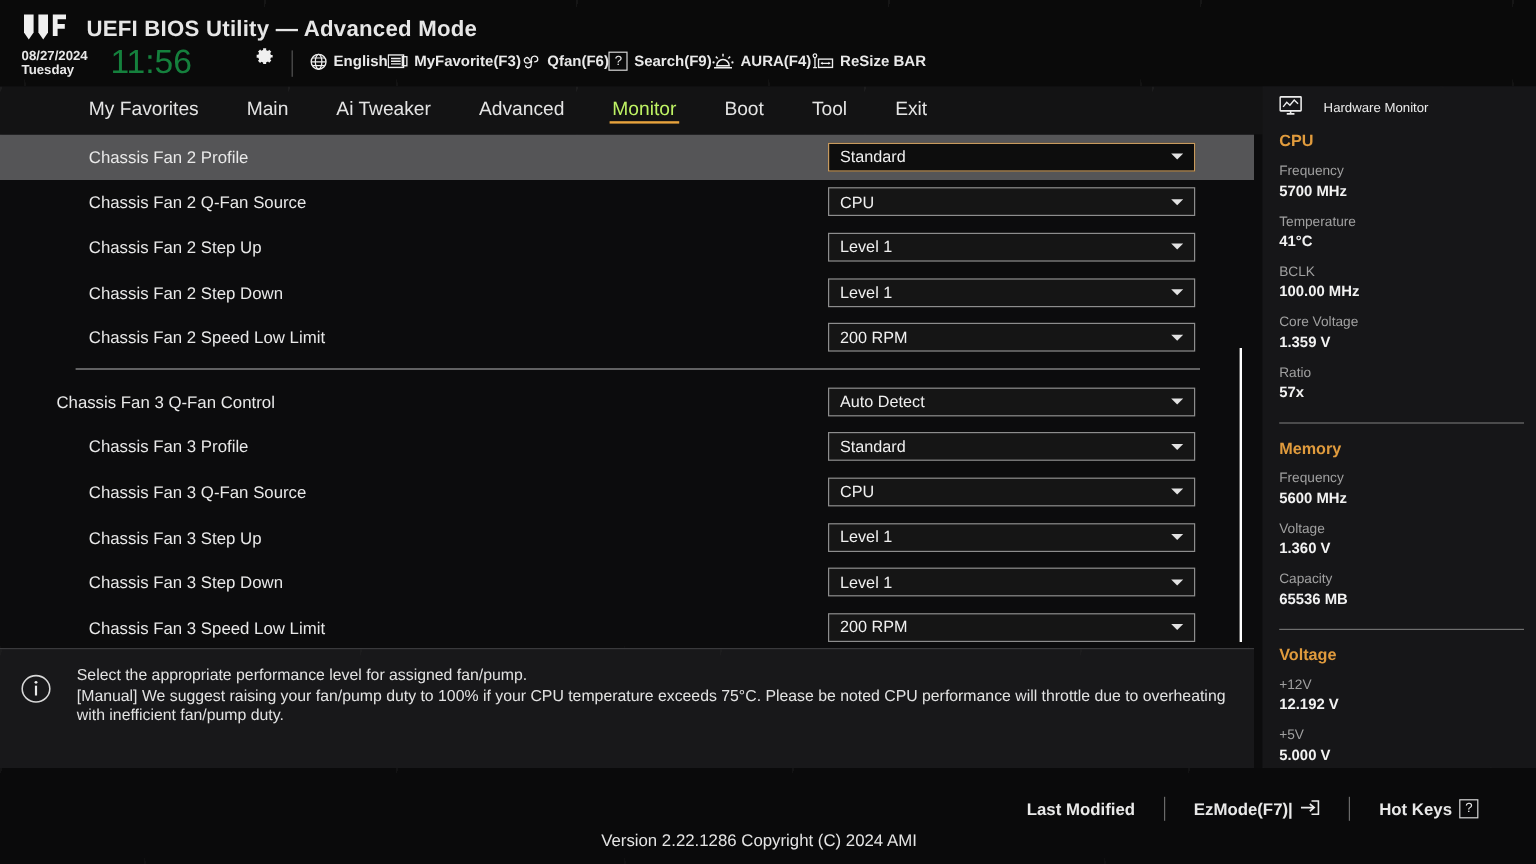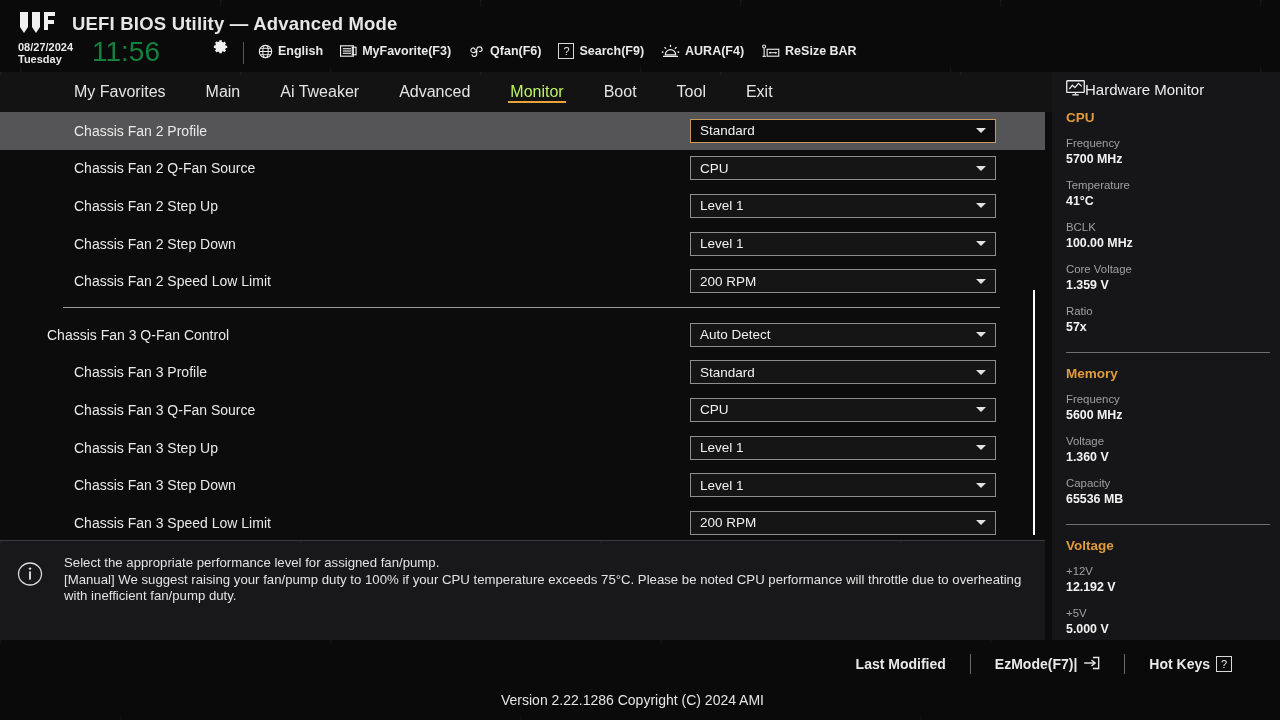--- a/index.html
+++ b/index.html
@@ -50,21 +50,21 @@
   }
   .gear-ic {
     position: absolute; left: 211px; top: 38px; width: 18px; height: 18px;
   }
   .hdr-div {
     position: absolute; top: 42px; width: 1px; height: 22px;
     background: #555;
   }
   .hdr-items {
     position: absolute; left: 258px; top: 43px;
-    display: flex; align-items: center; gap: 17px;
+    display: flex; align-items: center; 
   }
   .hdr-item {
     display: flex; align-items: center; gap: 5px;
     font-size: 12.5px; color: #e9e9e9; font-weight: bold;
     cursor: pointer; white-space: nowrap;
   }
   .hdr-item svg { display: block; }
 
   
   .navbar {
@@ -168,22 +168,22 @@
   }
   .hwmon:before {
     content: ""; position: absolute; inset: 0;
     background:
       linear-gradient(122deg, rgba(255,255,255,0.025) 0 1px, transparent 1px 100%) 0 0/150px 100%,
       linear-gradient(58deg, rgba(255,255,255,0.018) 0 1px, transparent 1px 100%) 0 0/190px 100%;
     pointer-events: none;
   }
   .hwmon-title {
     position: absolute; left: 14px; top: 8px;
-    display: flex; align-items: center; gap: 0;
-    font-size: 15px; color: #ececec; font-weight: normal;
+    display: flex; align-items: center; gap: 18px;
+    font-size: 11px; color: #ececec; font-weight: normal;
   }
   .hw-body { position: absolute; left: 14px; top: 38px; right: 10px; }
   .hw-section {
     font-size: 13.5px; color: #e09b3d; font-weight: bold; margin-bottom: 11px;
   }
   .hw-grid { display: flex; flex-wrap: wrap; flex-direction: column; }
   .hw-cell { width: 50%; margin-bottom: 11px; }
   .hw-cell.full { width: 100%; }
   .hw-k { font-size: 11.4px; color: #a0a0a0; line-height: 15px; }
   .hw-v { font-size: 12.4px; color: #f2f2f2; font-weight: bold; line-height: 16px; }
@@ -195,21 +195,21 @@
     background: #0a0a0b; overflow: hidden;
   }
   .footer:before {
     content: ""; position: absolute; inset: 0;
     background:
       linear-gradient(112deg, rgba(255,255,255,0.035) 0 2px, transparent 2px 100%) 0 0/330px 100%,
       linear-gradient(70deg, rgba(255,255,255,0.022) 0 2px, transparent 2px 100%) 120px 0/400px 100%;
     pointer-events: none;
   }
   .footer-right {
-    position: absolute; right: 24px; top: 14px;
+    position: absolute; right: 24px; top: 24px;
     display: flex; align-items: center; gap: 0px;
     font-size: 14px; color: #e9e9e9; font-weight: bold;
   }
   .fr-item { padding: 0 24px; display: flex; align-items: center; gap: 6px; cursor: pointer; white-space: nowrap; }
   .fr-div { width: 1px; height: 20px; background: #6a6a6a; }
   .version {
     position: absolute; left: 0; right: 15px; top: 52px; text-align: center;
     font-size: 14px; color: #e4e4e4;
   }
   .keybox {

